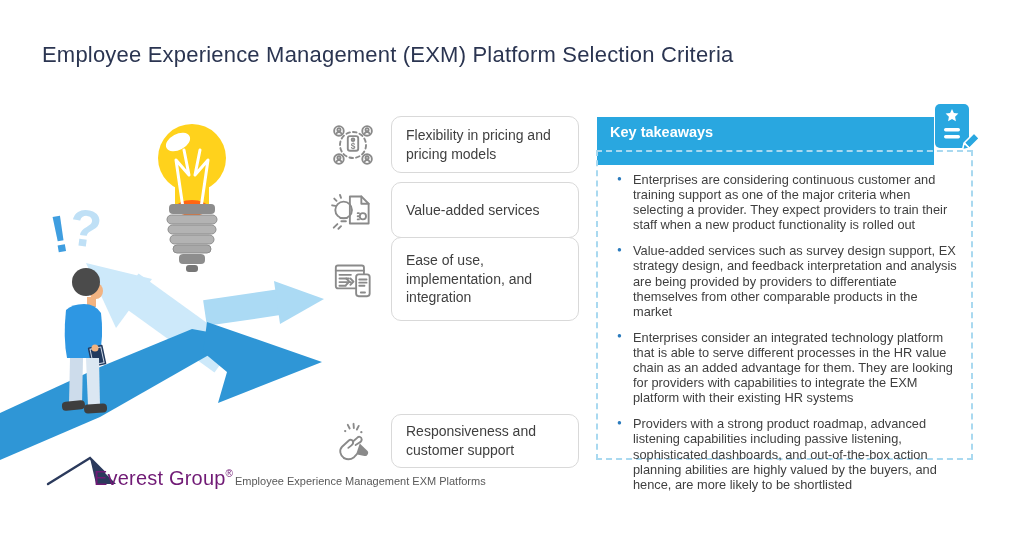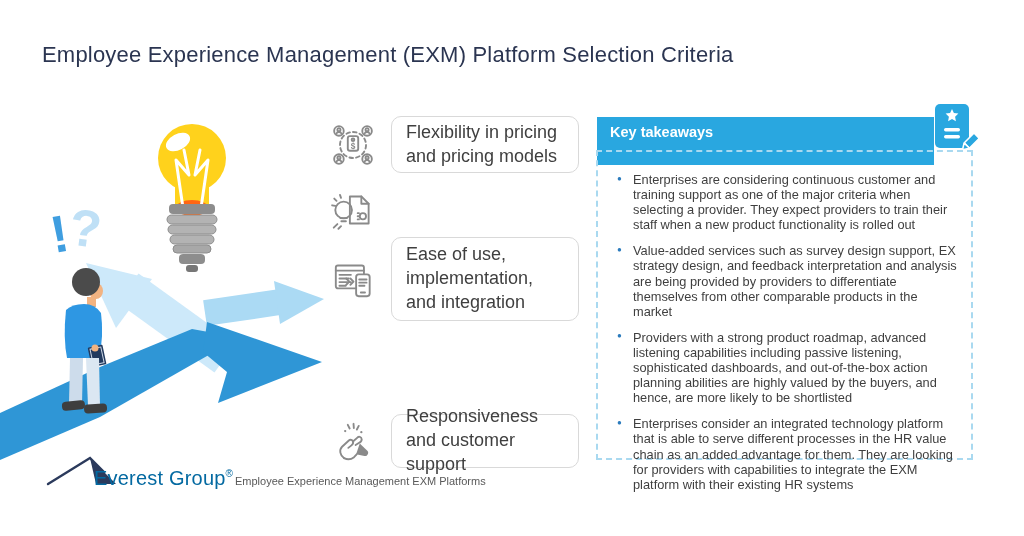--- a/index.html
+++ b/index.html
@@ -11,42 +11,42 @@
               font-size:22px;color:#2b3551;font-weight:400;letter-spacing:.2px;}
 
   
   .illus{position:absolute;left:0;top:100px;width:330px;height:420px;}
 
   
   .crit-row{position:absolute;display:flex;align-items:center;}
   .crit-icon{width:52px;height:52px;flex:0 0 52px;display:flex;align-items:center;justify-content:center;margin-right:12px;}
   .crit-box{width:188px;height:100%;box-sizing:border-box;border:1px solid #d9d9d9;border-radius:10px;
             background:#fff;display:flex;align-items:center;padding:8px 14px;
-            color:#3f3f3f;font-size:18px;line-height:1.33;}
+            color:#3f3f3f;font-size:14px;line-height:1.33;}
   .row1{left:327px;top:116px;height:57px;}
   .row2{left:327px;top:182px;height:56px;}
   .row3{left:327px;top:237px;height:84px;}
   .row4{left:327px;top:338px;height:56px;}
   .row5{left:327px;top:406px;height:54px;margin-top:8px;}
 
   
   .kt-bar{position:absolute;left:597px;top:117px;width:337px;height:48px;background:#29a7e0;
           color:#fff;font-weight:bold;font-size:14.5px;line-height:30px;padding-left:13px;box-sizing:border-box;}
   .kt-icon{position:absolute;left:932px;top:102px;width:52px;height:58px;}
   .kt-box{position:absolute;left:596px;top:150px;width:377px;height:310px;box-sizing:border-box;
           border:2px dashed #a9d9f0;padding:12px 4px 8px 10px;}
   .kt-list{margin:8px;padding:0;list-style:none;}
   .kt-list li{position:relative;padding-left:17px;margin-bottom:11px;
               font-size:12.8px;line-height:1.18;color:#3f3f3f;}
   .kt-list li::before{content:"\25CF";position:absolute;left:1px;top:1.5px;font-size:8px;color:#2b7bbd;}
 
   
   .brand{position:absolute;left:44px;top:450px;width:500px;height:50px;}
   .brand svg{position:absolute;left:0;top:2px;}
-  .brand-name{position:absolute;left:50px;top:17px;font-size:20px;color:#0369a1;letter-spacing:.2px;}
+  .brand-name{position:absolute;left:50px;top:17px;font-size:20px;color:#701a75;letter-spacing:.2px;}
   .brand-name sup{font-size:10px;}
   .brand-caption{position:absolute;left:191px;top:25px;font-size:11px;color:#595959;}
 
   .icon-stroke{stroke:#8a8a8a;stroke-width:1.8;fill:none;stroke-linecap:round;stroke-linejoin:round;}
 </style>
 </head>
 <body>
 
 <div class="canvas">
 
@@ -145,20 +145,23 @@
           <path d="M32 11 V18 H39"></path>
           <circle cx="33.5" cy="30" r="3"></circle>
           <path d="M28.5 27 h1.2 M28.5 30 h1.2 M28.5 33 h1.2"></path>
           <circle cx="15" cy="24" r="8"></circle>
           <path d="M12 31.8 h6 M12.8 34.8 h4.4"></path>
           <path d="M6 13 l2.2 2.2 M11.5 9.5 l1 2.8 M4 19.5 l3 .6"></path>
           <path d="M9 37.5 l-3.5 3.5 M12.5 39.5 l-2.5 2.5"></path>
         </g>
       </svg>
     </div>
+    <div class="crit-box">
+      <span>Value-added services</span>
+    </div>
   </div>
 
   <div class="crit-row row3">
     <div class="crit-icon">
       <svg width="50" height="50" viewBox="0 0 48 48">
         <g class="icon-stroke">
           <rect x="7.5" y="11" width="27" height="22" rx="2"></rect>
           <path d="M7.5 16 H34.5"></path>
           <path d="M11 20 h11 M11 23.5 h9 M11 27 h11 M11 30.5 h6"></path>
           <path d="M17.5 23.5 l3 3 -3 3 M21.5 23.5 l3 3 -3 3"></path>
@@ -208,22 +211,22 @@
     <g transform="rotate(45 36 42)">
       <rect x="32.5" y="30" width="7.5" height="14" rx="1" fill="#29a7e0" stroke="#ffffff" stroke-width="1.6"></rect>
       <path d="M32.5 44 h7.5 l-3.75 6 Z" fill="#29a7e0" stroke="#ffffff" stroke-width="1.6" stroke-linejoin="round"></path>
     </g>
   </svg>
 
   <div class="kt-box">
     <ul class="kt-list">
       <li>Enterprises are considering continuous customer and training support as one of the major criteria when selecting a provider. They expect providers to train their staff when a new product functionality is rolled out</li>
       <li>Value-added services such as survey design support, EX strategy design, and feedback interpretation and analysis are being provided by providers to differentiate themselves from other comparable products in the market</li>
+      <li>Enterprises consider an integrated technology platform that is able to serve different processes in the HR value chain as an added advantage for them. They are looking for providers with capabilities to integrate the EXM platform with their existing HR systems</li>
       <li>Providers with a strong product roadmap, advanced listening capabilities including passive listening, sophisticated dashboards, and out-of-the-box action planning abilities are highly valued by the buyers, and hence, are more likely to be shortlisted</li>
-      <li>Enterprises consider an integrated technology platform that is able to serve different processes in the HR value chain as an added advantage for them. They are looking for providers with capabilities to integrate the EXM platform with their existing HR systems</li>
     </ul>
   </div>
 
   <div class="brand">
     <svg width="150" height="36" viewBox="0 0 150 36">
       <path d="M4 32 L46 6 L60 20" stroke="#2b3a5c" stroke-width="2.4" fill="none" stroke-linecap="round"></path>
       <path d="M46 6 L72 32 L52 32 Z" fill="#2b3a5c"></path>
     </svg>
     <div class="brand-name">
       <span>Everest Group</span><sup>®</sup>

